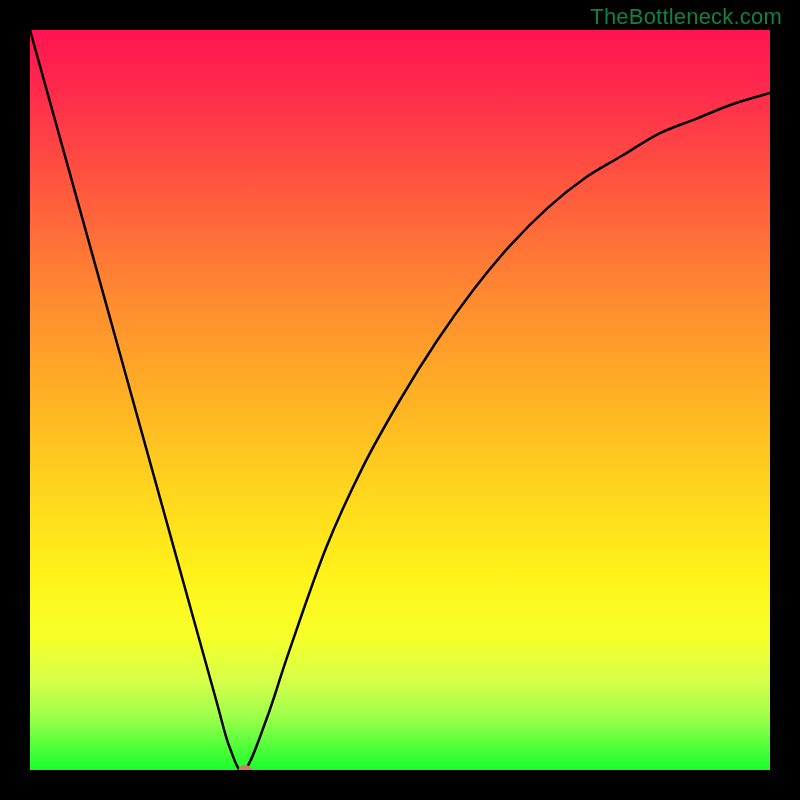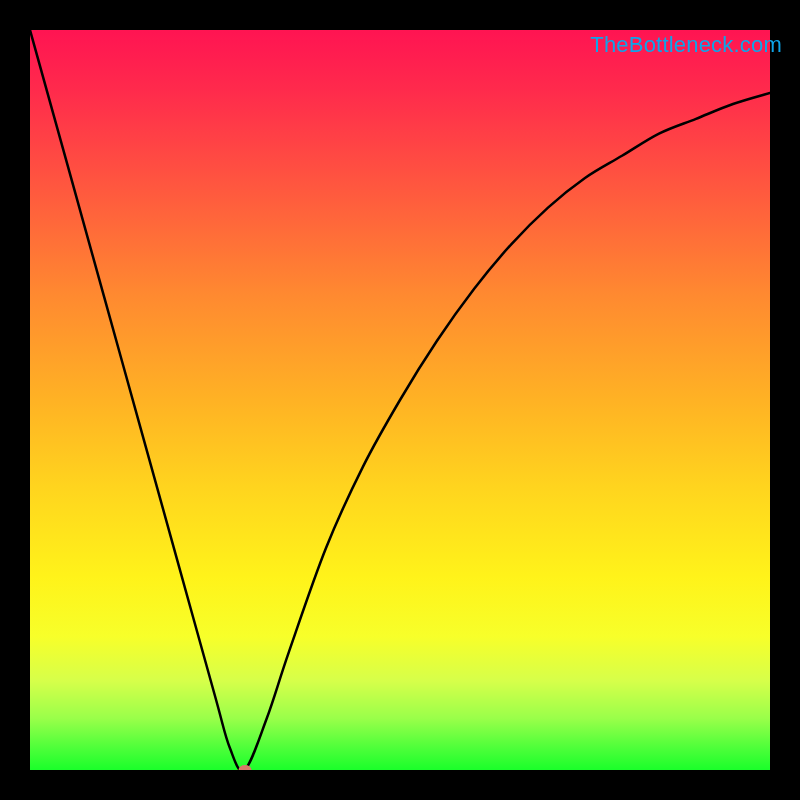--- a/index.html
+++ b/index.html
@@ -14,26 +14,25 @@
   .frame {
     position: relative;
     width: 800px;
     height: 800px;
     background: #000;
   }
   .watermark {
     position: absolute;
     top: 4px;
     right: 18px;
-    color: #0ea5e9;
+    color: #15803d;
     font-size: 22px;
     font-weight: 500;
     letter-spacing: 0.2px;
     z-index: 10;
-    margin-top: 28px;
   }
   .plot-area {
     position: absolute;
     left: 30px;
     top: 30px;
     width: 740px;
     height: 740px;
     overflow: hidden;
   }
   .gradient-bg {

